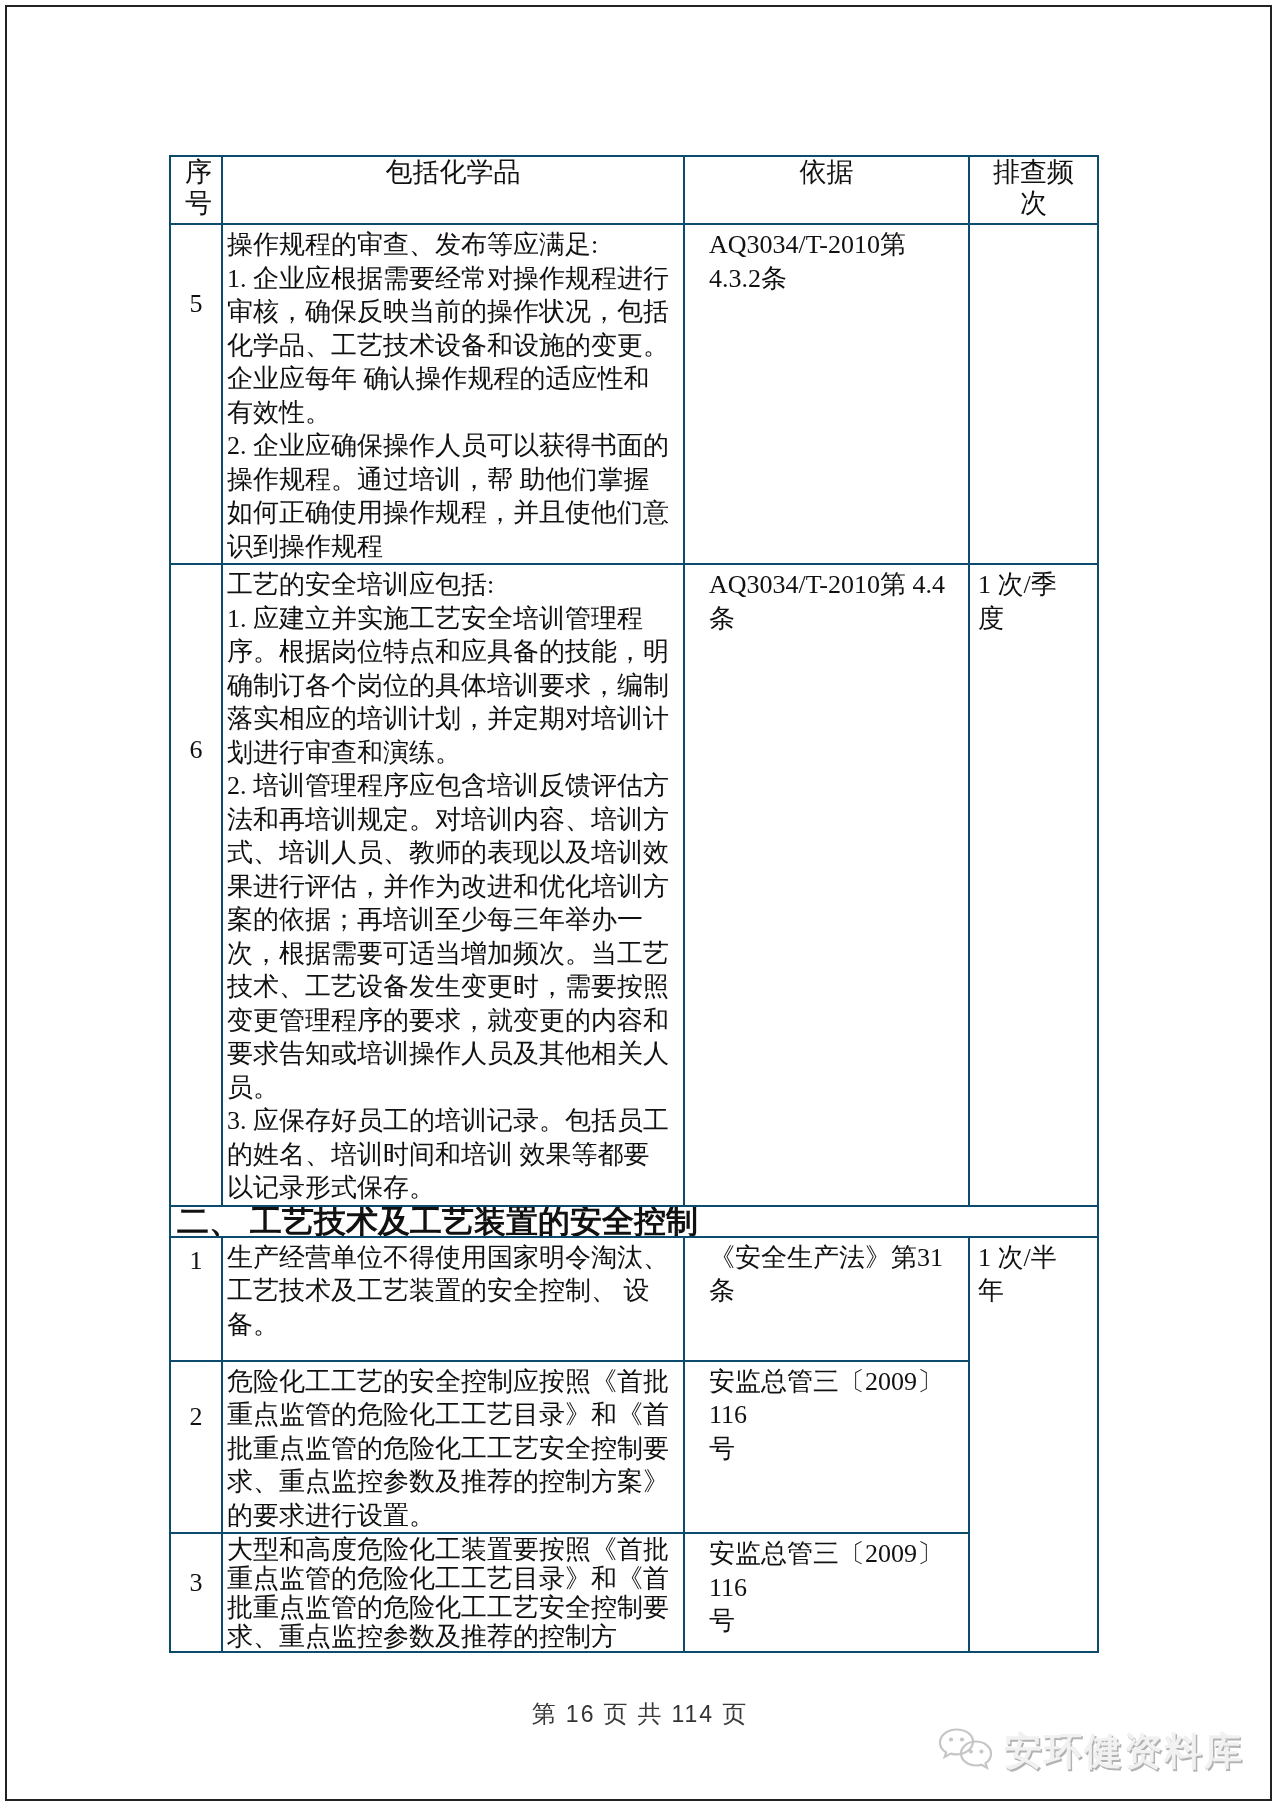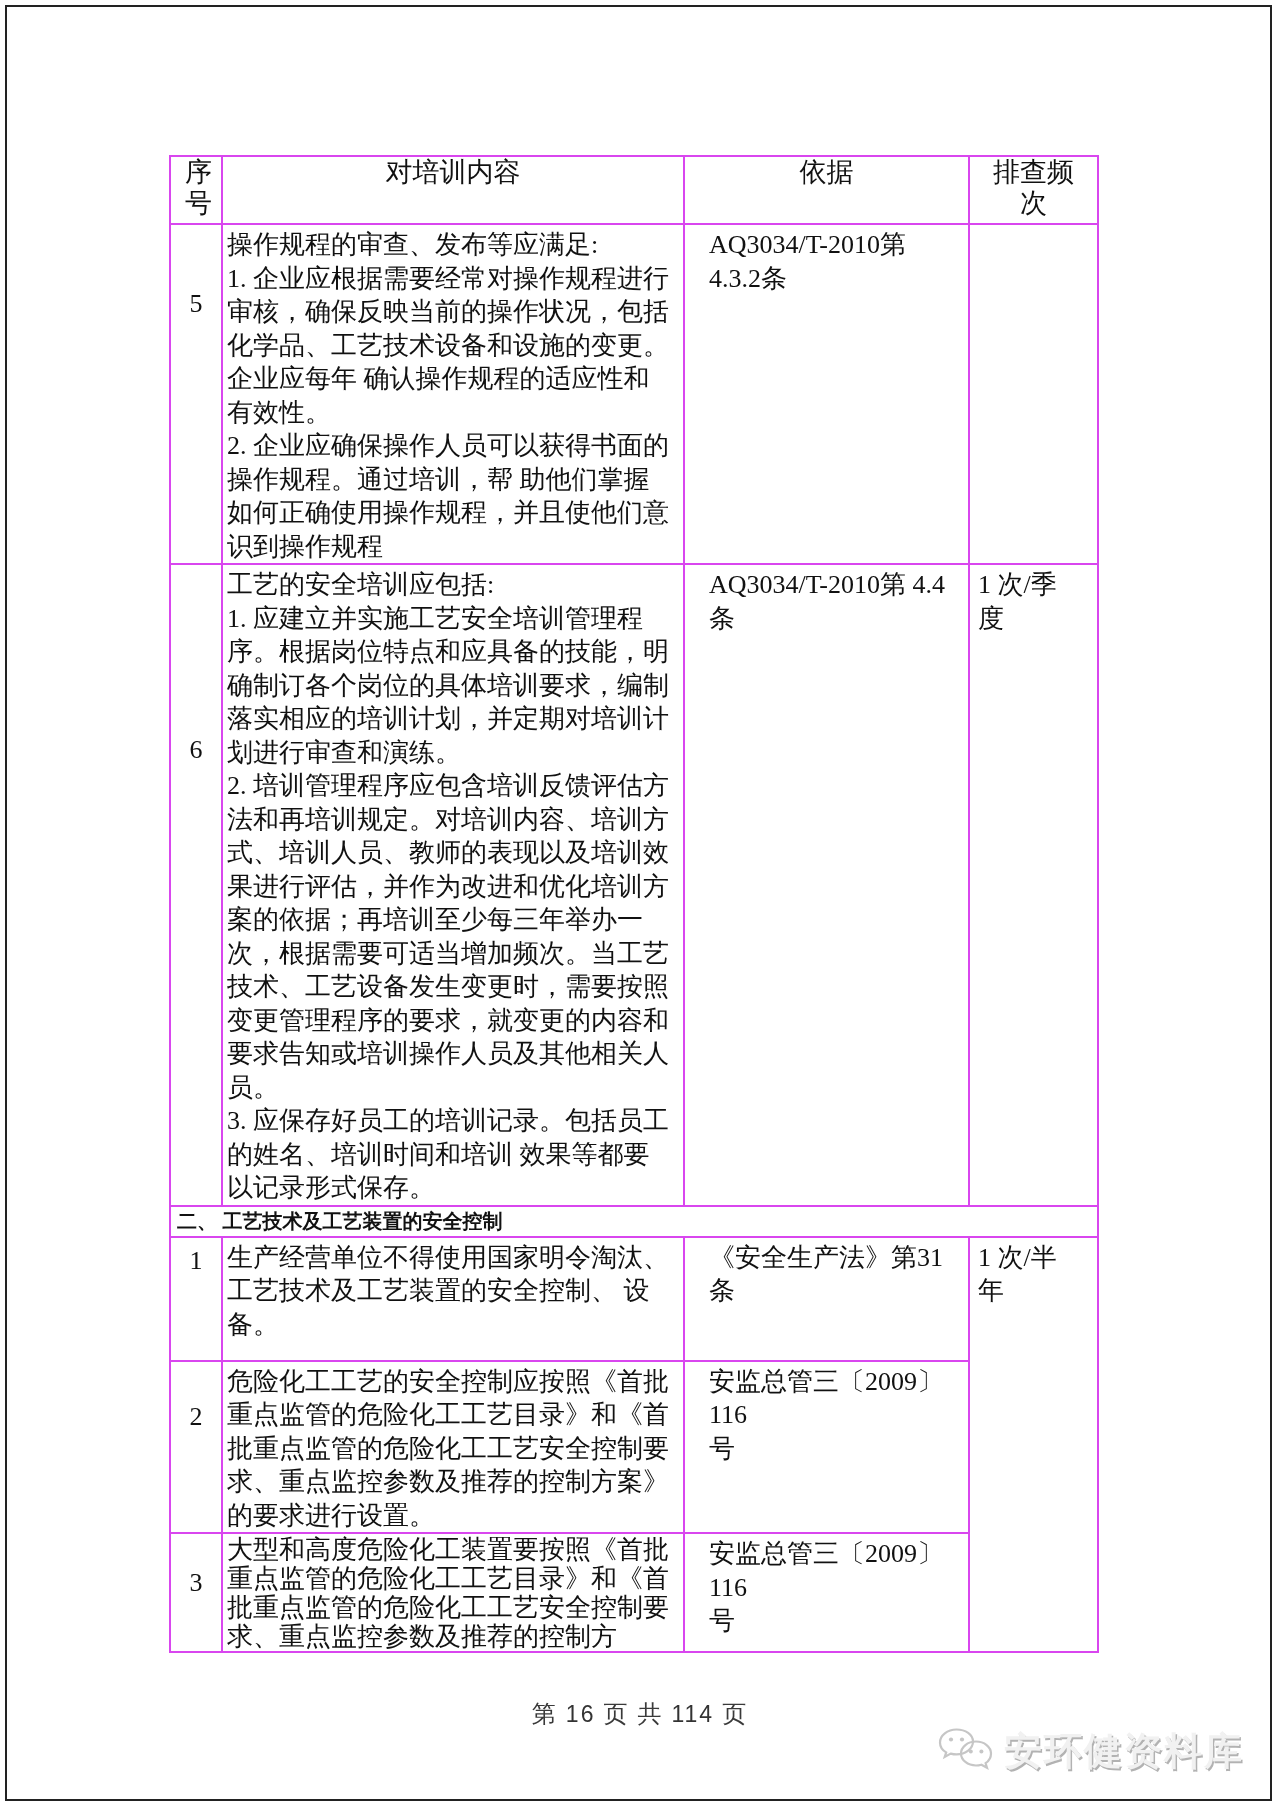--- a/index.html
+++ b/index.html
@@ -9,21 +9,21 @@
   }
   .page-frame{
     position:absolute;left:5px;top:5px;width:1263px;height:1792px;
     border:2px solid #222;pointer-events:none;
   }
   table.checklist{
     position:absolute;left:169px;top:155px;width:928px;
     border-collapse:collapse;table-layout:fixed;font-size:26px;
   }
   table.checklist td, table.checklist th{
-    border:2px solid #d946ef;vertical-align:top;overflow:hidden;
+    border:2px solid #0c4a6e;vertical-align:top;overflow:hidden;
   }
   tr.r-head{height:68px;}
   tr.r-row5{height:337px;}
   tr.r-row6{height:640px;}
   tr.r-section{height:31px;}
   tr.r-s1{height:124px;}
   tr.r-s2{height:166px;}
   tr.r-s3{height:118px;}
   th.hcell{
     font-weight:normal;text-align:center;vertical-align:middle;
@@ -41,21 +41,21 @@
   }
   td.basis-cell{
     padding:3px 4px 0 24px;line-height:33.5px;white-space:pre-wrap;
   }
   td.freq-cell{
     padding:3px 18px 0 8px;line-height:33.5px;white-space:pre-wrap;
   }
   tr.r-s3 td.content-cell{line-height:29px;padding-top:1px;}
   td.section-cell{
     font-family:"Liberation Sans","DejaVu Sans",sans-serif;
-    font-weight:bold;font-size:20px;line-height:29px;
+    font-weight:bold;font-size:32px;line-height:29px;
     padding:0 0 0 6px;white-space:nowrap;vertical-align:middle;margin-left:40px;
   }
   .footer{
     position:absolute;top:1682px;left:0;width:1280px;text-align:center;
     font-size:24px;color:#3a3a3a;letter-spacing:2px;margin-top:16px;
   }
   .footer .num{
     font-family:"Liberation Sans","DejaVu Sans",sans-serif;
     font-size:23px;color:#333;
   }
@@ -78,21 +78,21 @@
 <table class="checklist">
   <colgroup>
     <col style="width:52px">
     <col style="width:462px">
     <col style="width:285px">
     <col style="width:129px">
   </colgroup>
   <tbody>
     <tr class="r-head">
       <th class="hcell">序号</th>
-      <th class="hcell">对培训内容</th>
+      <th class="hcell">包括化学品</th>
       <th class="hcell">依据</th>
       <th class="hcell">排查频次</th>
     </tr>
 
     <tr class="r-row5">
       <td class="no-cell pt-r5">5</td>
       <td class="content-cell">操作规程的审查、发布等应满足:
 1. 企业应根据需要经常对操作规程进行审核，确保反映当前的操作状况，包括化学品、工艺技术设备和设施的变更。企业应每年 确认操作规程的适应性和有效性。
 2. 企业应确保操作人员可以获得书面的操作规程。通过培训，帮 助他们掌握如何正确使用操作规程，并且使他们意识到操作规程</td>
       <td class="basis-cell">AQ3034/T-2010第

